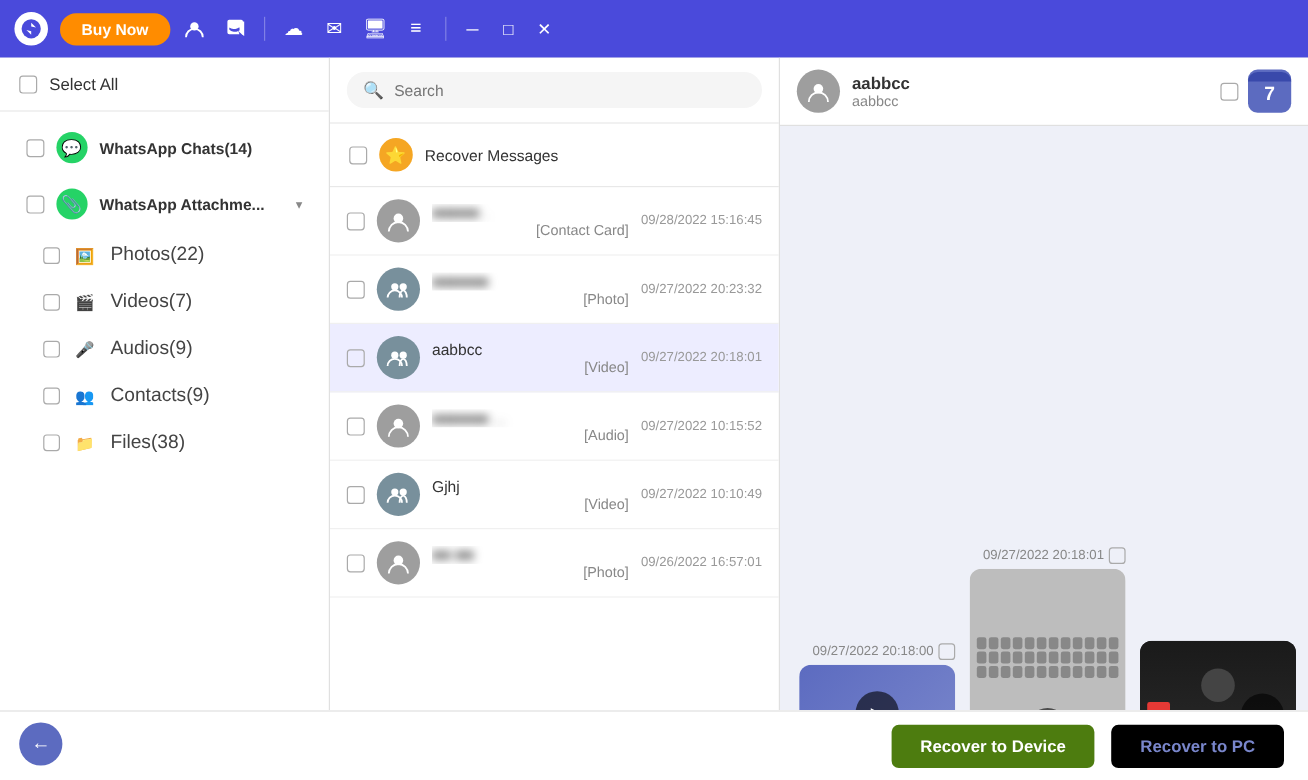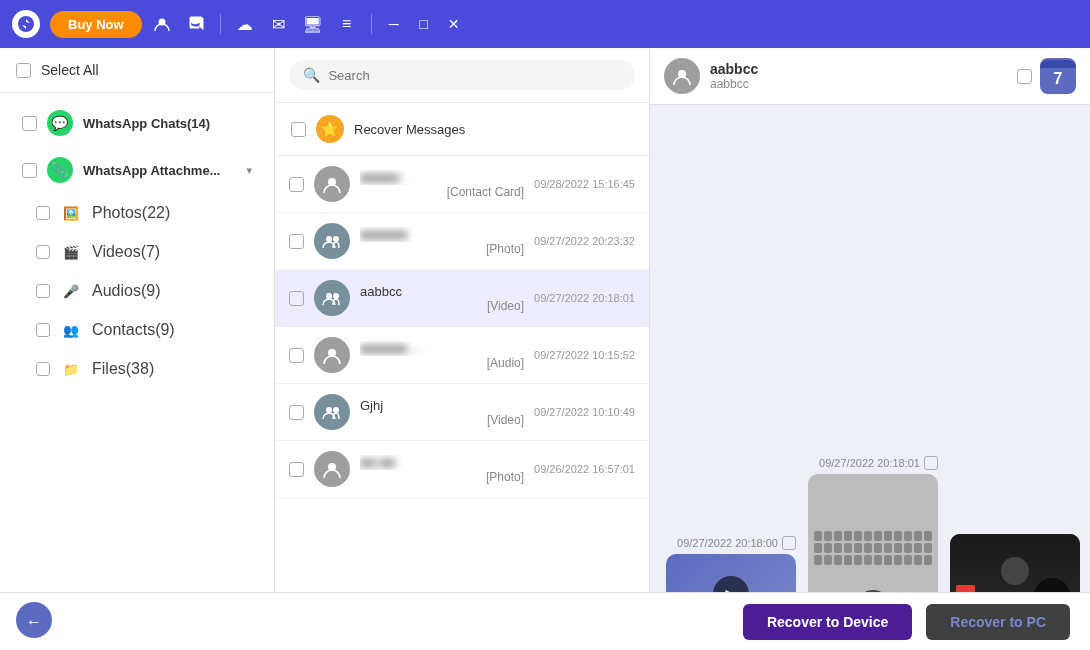--- a/index.html
+++ b/index.html
@@ -417,25 +417,25 @@
     }
     .recover-btn {
       padding: 10px 24px;
       border-radius: 6px;
       font-size: 14px;
       font-weight: 600;
       cursor: pointer;
       border: none;
     }
     .recover-device {
-      background: #4c1d95;
+      background: #4d7c0f;
       color: white;
     }
     .recover-pc {
-      background: #404040;
+      background: #000000;
       color: #7986cb;
     }
 
     .main-wrapper {
       position: relative;
       display: flex;
       flex-direction: column;
       height: 650px;
     }
 

